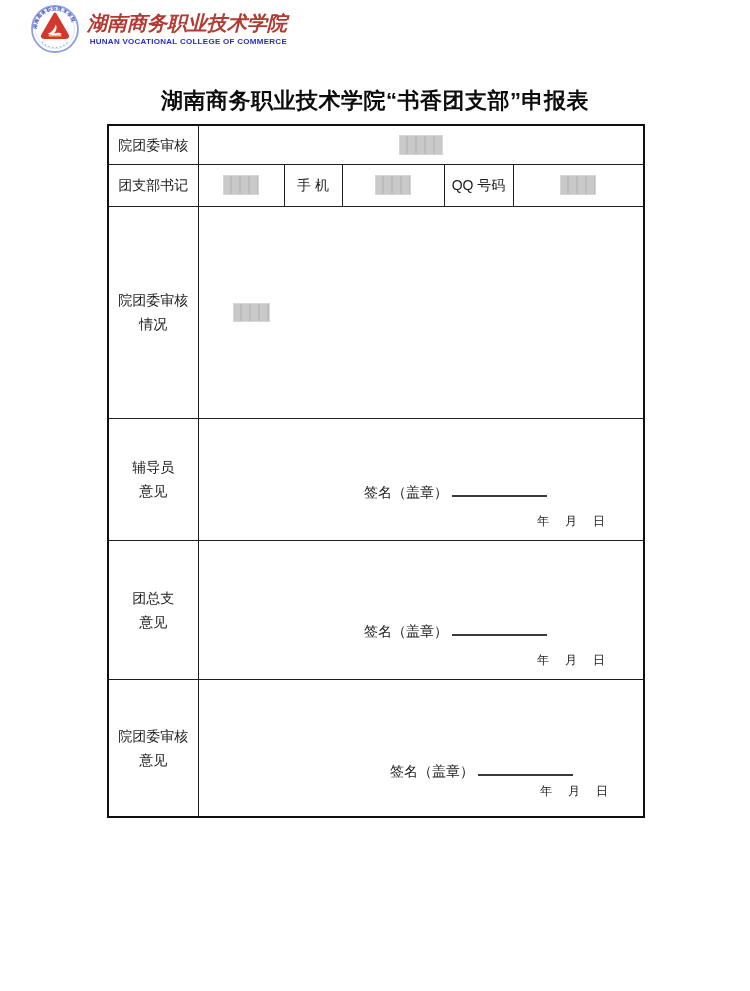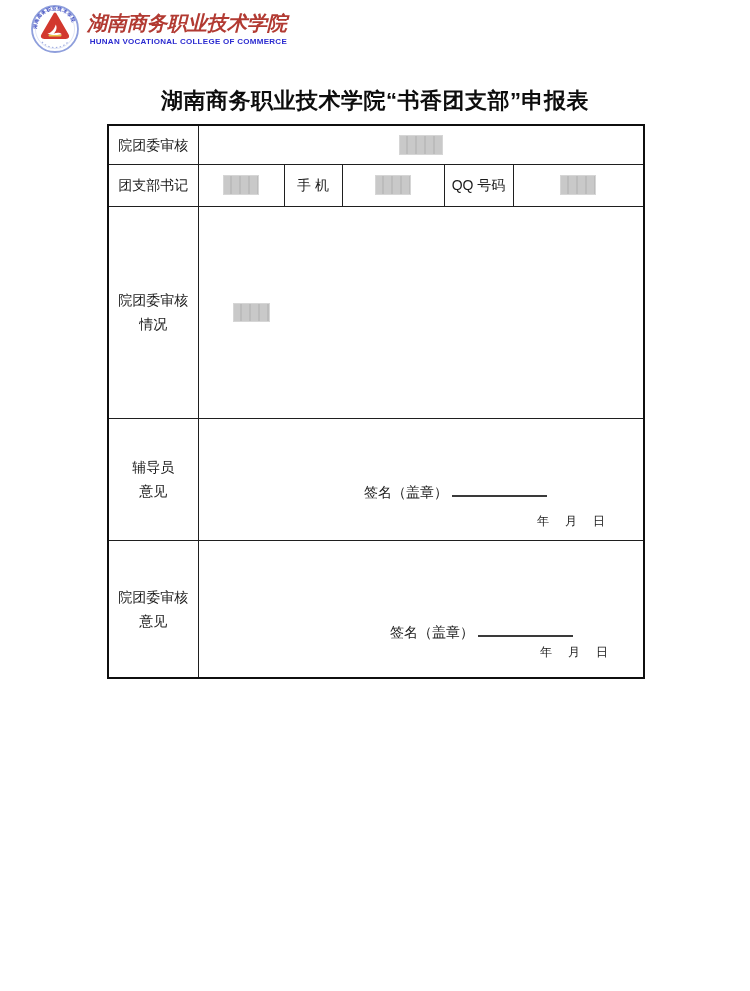--- a/index.html
+++ b/index.html
@@ -131,20 +131,34 @@
       <td colspan="5">
         <div class="cell-inner h120">
           <div class="sign-line">
             <span>签名（盖章）</span><span class="uline"></span>
           </div>
           <div class="date-line">年　月　日</div>
         </div>
       </td>
     </tr>
 
+    <tr class="r5">
+      <td class="lbl">
+        <div>团总支</div>
+        <div>意见</div>
+      </td>
+      <td colspan="5">
+        <div class="cell-inner h137">
+          <div class="sign-line">
+            <span>签名（盖章）</span><span class="uline"></span>
+          </div>
+          <div class="date-line">年　月　日</div>
+        </div>
+      </td>
+    </tr>
 
 
     <tr class="r7">
       <td class="lbl">
         <div>院团委审核</div>
         <div>意见</div>
       </td>
       <td colspan="5">
         <div class="cell-inner h120">
           <div class="sign-line">

